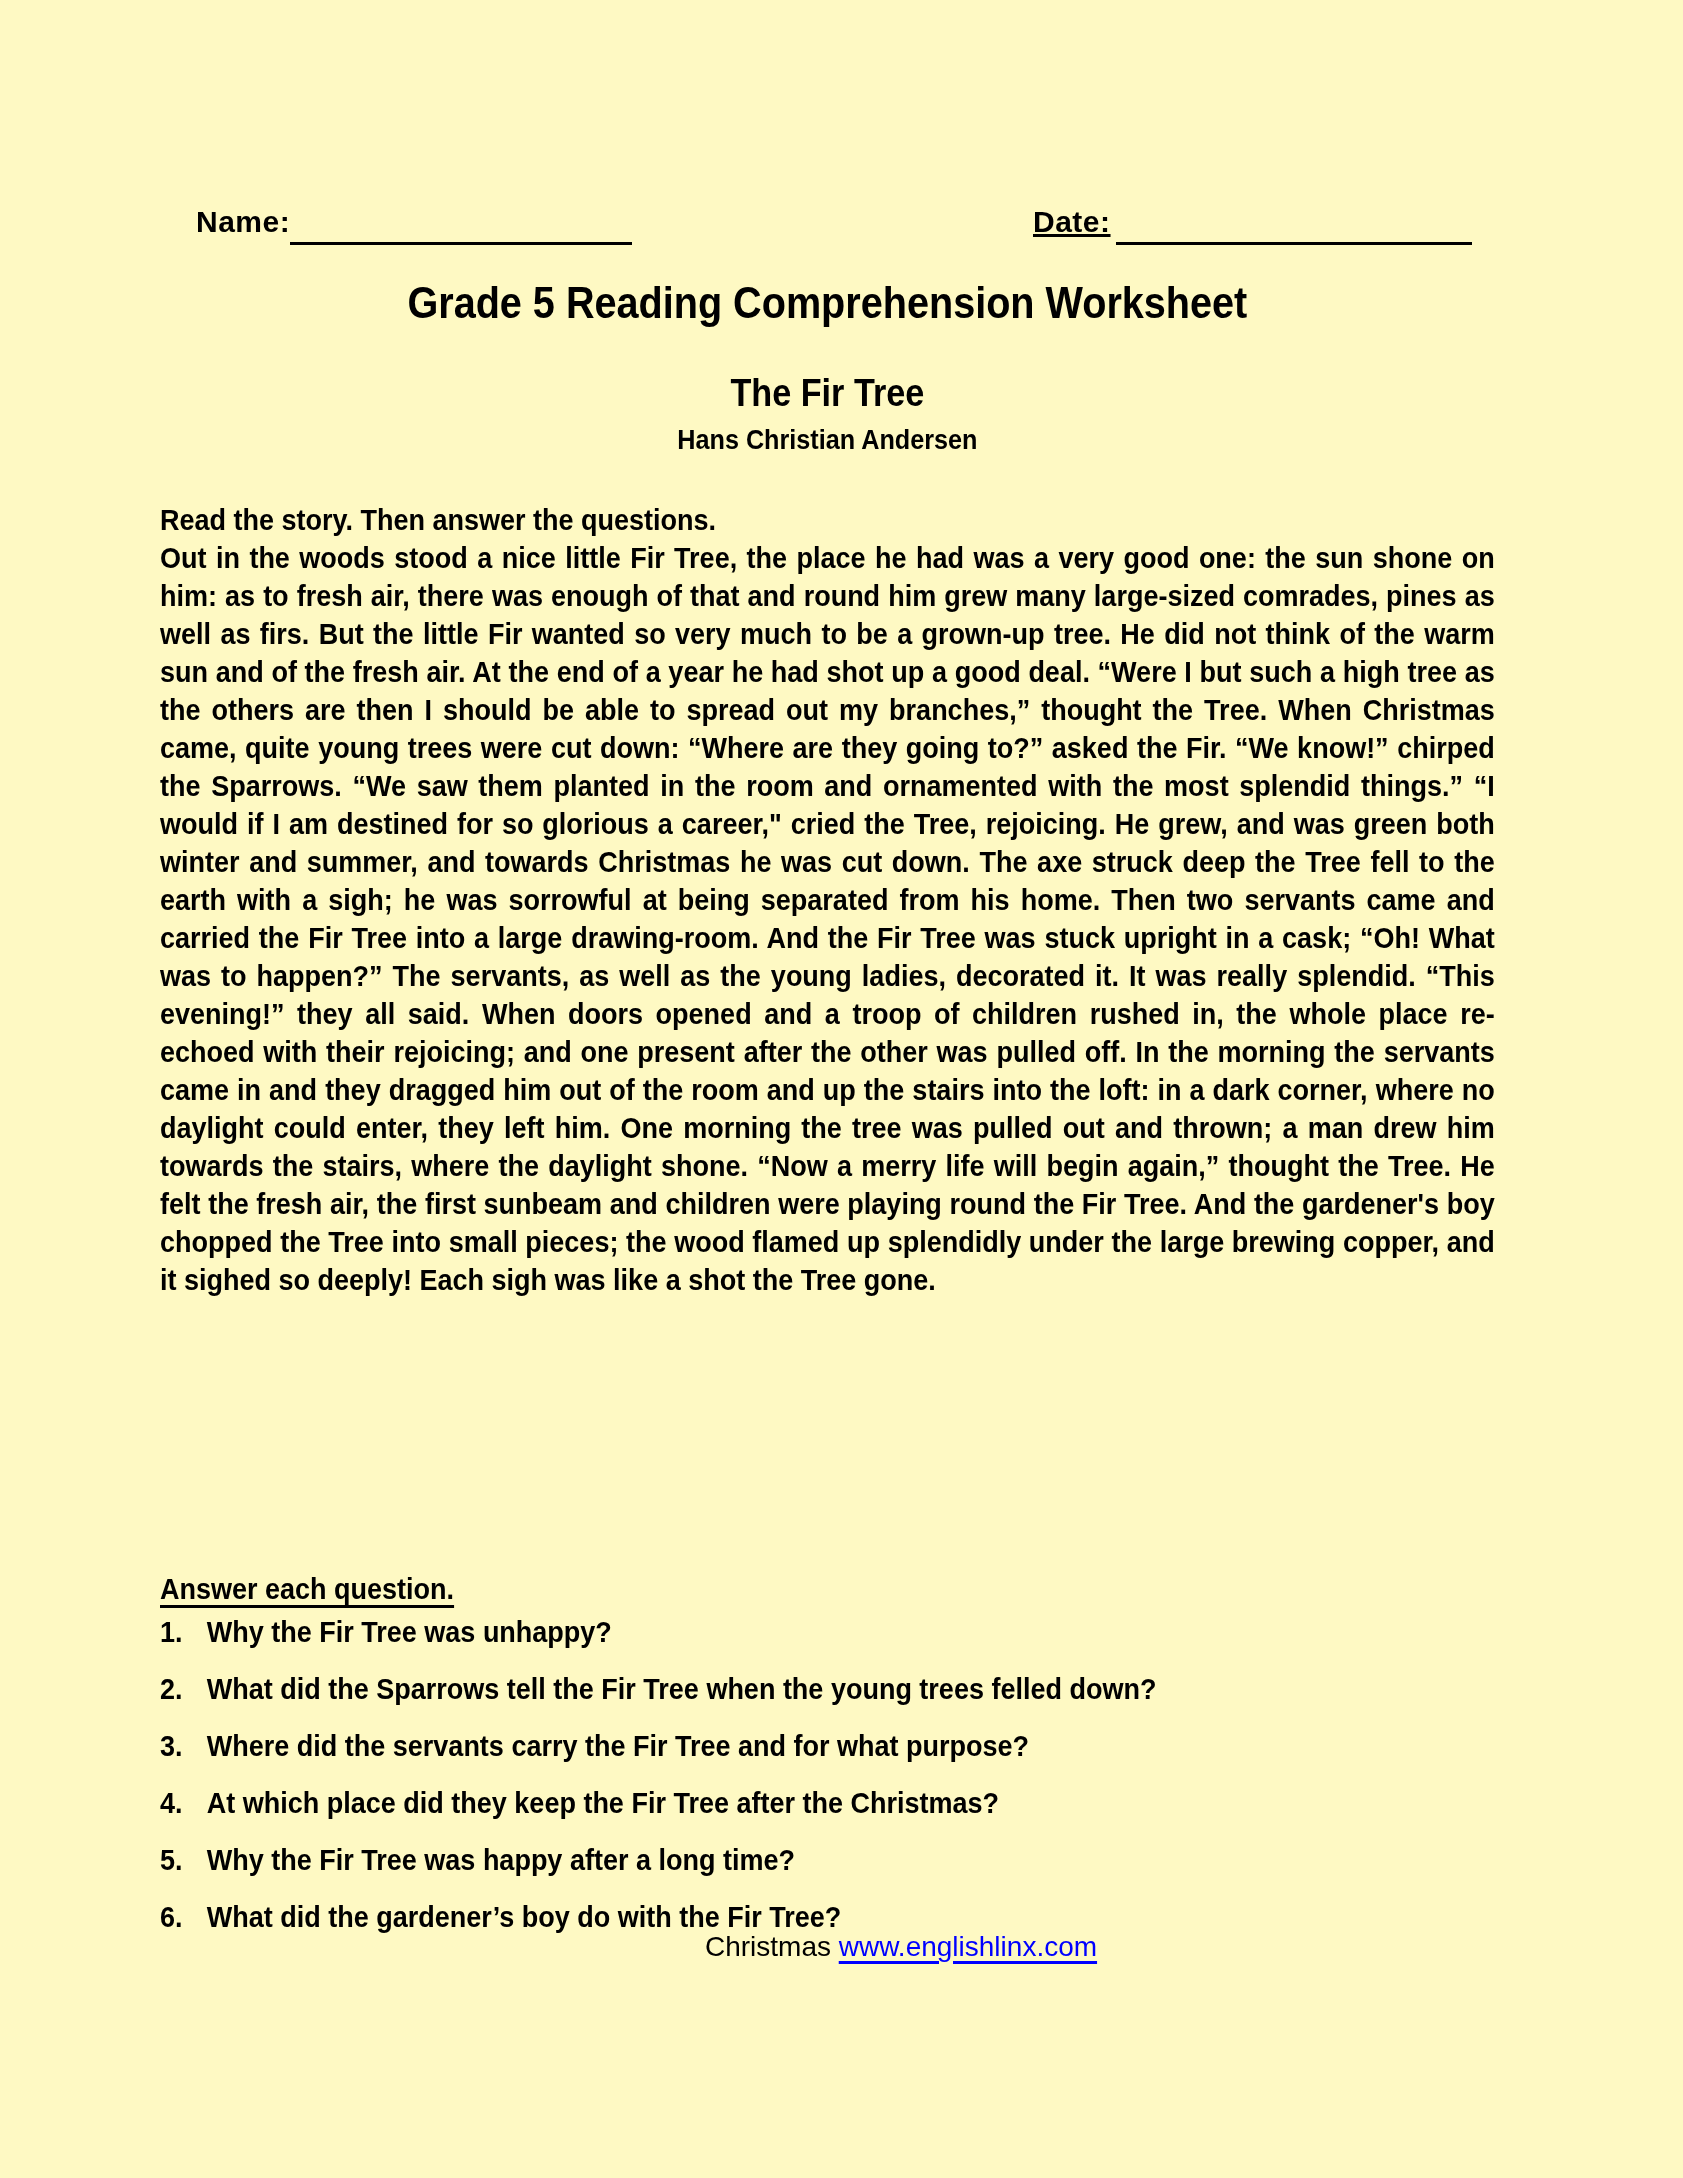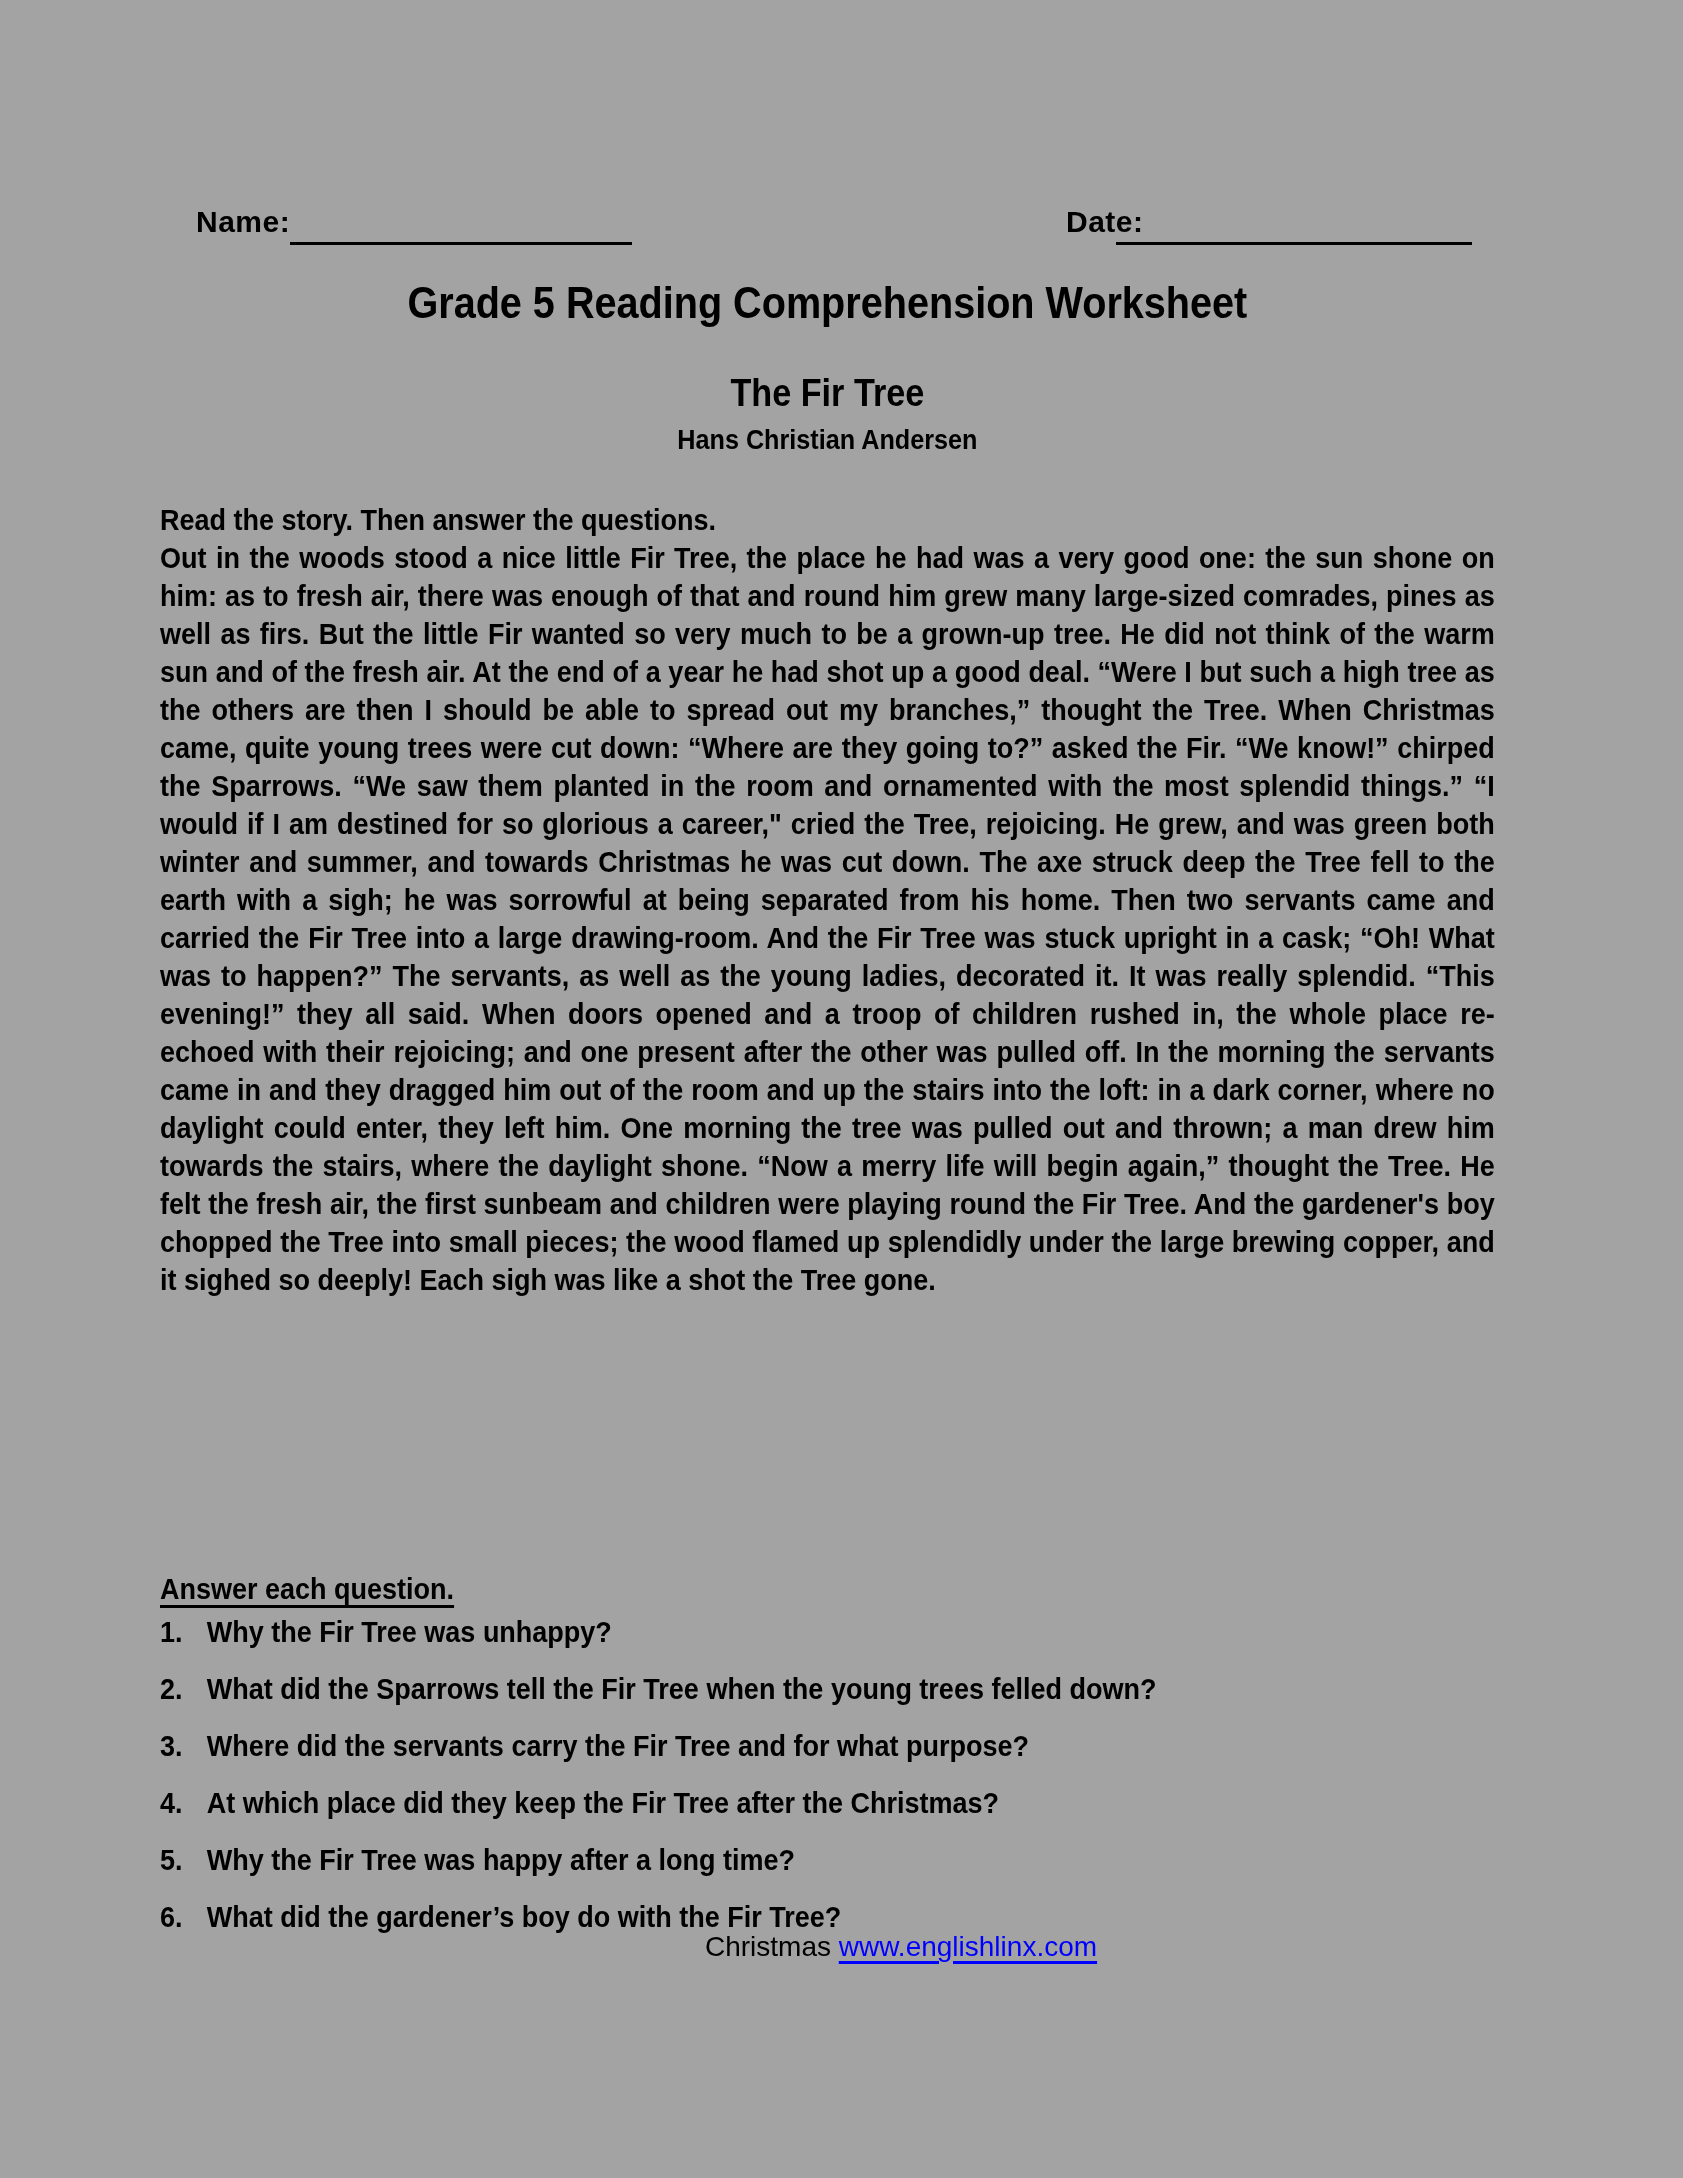--- a/index.html
+++ b/index.html
@@ -1,20 +1,20 @@
 <!DOCTYPE html>
 <html><head>
 <meta charset="utf-8">
 <style>
   html, body { margin: 0; padding: 0; background: #ffffff; }
   .page {
     position: relative;
     width: 1683px;
     height: 2178px;
-    background: #a3a3a3;
+    background: #fef9c3;
     color: #000000;
     font-family: "Liberation Sans", sans-serif;
     overflow: hidden;
   }
 
   
   .hdr-label {
     position: absolute;
     top: 203px;
     font-size: 30px;
@@ -23,21 +23,21 @@
     letter-spacing: 0.5px;
   }
   .hdr-line {
     position: absolute;
     top: 204px;
     height: 38px;
     border-bottom: 3px solid #000000;
   }
   #name-label { left: 196px; }
   #name-line  { left: 290px; width: 342px; }
-  #date-label { left: 1066px; }
+  #date-label { left: 1033px; text-decoration: underline; }
   #date-line  { left: 1116px; width: 356px; }
 
   
   .condensed {
     position: absolute;
     left: 160px;
     top: 277px;
     width: 1483px;
     transform: scaleX(0.9);
     transform-origin: top left;

